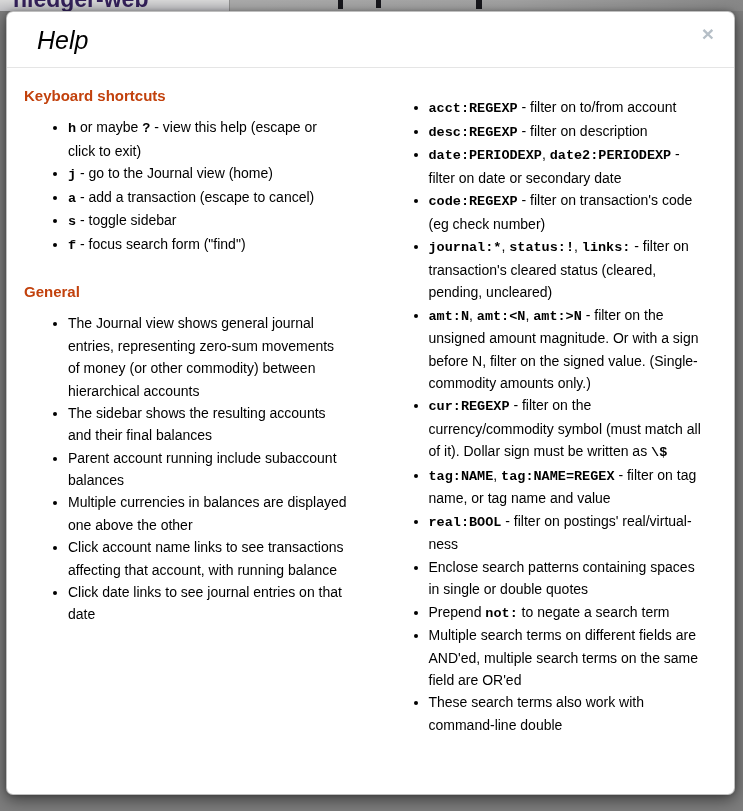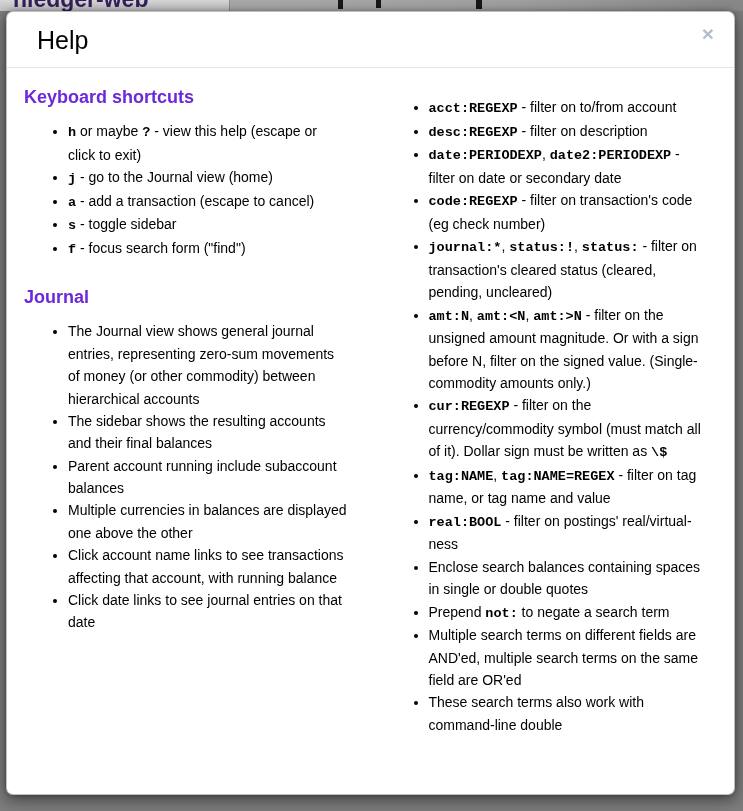--- a/index.html
+++ b/index.html
@@ -39,39 +39,39 @@
     background:#fff;border:1px solid rgba(0,0,0,.25);border-radius:7px;
     box-shadow:0 4px 16px rgba(0,0,0,.55),0 0 4px rgba(0,0,0,.2);
     box-sizing:border-box;overflow:hidden;
   }
   .modal-header{
     position:relative;
     padding:13px 20px 11px 30px;
     border-bottom:1px solid #e5e5e5;
   }
   .modal-title{
-    font-size:25px;font-weight:500;color:#000;line-height:31px;
+    font-size:25px;font-weight:500;color:#000;line-height:31px;font-style:italic;
   }
   .close-btn{
     position:absolute;top:12px;right:20px;
     background:none;border:none;padding:0;margin:0;
     font-family:"Liberation Sans",sans-serif;
     font-size:21px;font-weight:bold;line-height:20px;
     color:#b6bfc7;cursor:pointer;
   }
   .modal-body{
     display:flex;align-items:flex-start;
     padding:16px 15px 15px 17px;
   }
   .col{box-sizing:border-box;flex:0 0 50%;}
   .col-left{padding-right:12px;}
   .col-right{padding-left:13px;}
   .section + .section{margin-top:27px;}
   .section-title{
-    font-size:18px;font-weight:bold;color:#6d28d9;margin:3px 0 11px 0;
+    font-size:15px;font-weight:bold;color:#c2410c;margin:3px 0 11px 0;
   }
   ul{
     margin:12px;padding:0 0 0 32px;list-style:disc;
   }
   li{
     font-size:14px;line-height:1.6;color:#000;
   }
   code{
     font-family:"Liberation Mono","DejaVu Sans Mono",monospace;
     font-weight:bold;font-size:13.5px;color:#000;
@@ -105,44 +105,44 @@
           <div class="section-title">Keyboard shortcuts</div>
           <ul>
             <li><code>h</code> or maybe <code>?</code> - view this help (escape or click to exit)</li>
             <li><code>j</code> - go to the Journal view (home)</li>
             <li><code>a</code> - add a transaction (escape to cancel)</li>
             <li><code>s</code> - toggle sidebar</li>
             <li><code>f</code> - focus search form ("find")</li>
           </ul>
         </div>
         <div class="section">
-          <div class="section-title">Journal</div>
+          <div class="section-title">General</div>
           <ul>
             <li>The Journal view shows general journal entries, representing zero-sum movements of money (or other commodity) between hierarchical accounts</li>
             <li>The sidebar shows the resulting accounts and their final balances</li>
             <li>Parent account running include subaccount balances</li>
             <li>Multiple currencies in balances are displayed one above the other</li>
             <li>Click account name links to see transactions affecting that account, with running balance</li>
             <li>Click date links to see journal entries on that date</li>
           </ul>
         </div>
       </div>
     <div class="col col-right">
         <div class="section">
           <ul>
             <li><code>acct:REGEXP</code> - filter on to/from account</li>
             <li><code>desc:REGEXP</code> - filter on description</li>
             <li><code>date:PERIODEXP</code>, <code>date2:PERIODEXP</code> - filter on date or secondary date</li>
             <li><code>code:REGEXP</code> - filter on transaction's code (eg check number)</li>
-            <li><code>journal:*</code>, <code>status:!</code>, <code>status:</code> - filter on transaction's cleared status (cleared, pending, uncleared)</li>
+            <li><code>journal:*</code>, <code>status:!</code>, <code>links:</code> - filter on transaction's cleared status (cleared, pending, uncleared)</li>
             <li><code>amt:N</code>, <code>amt:&lt;N</code>, <code>amt:&gt;N</code> - filter on the unsigned amount magnitude. Or with a sign before N, filter on the signed value. (Single-commodity amounts only.)</li>
             <li><code>cur:REGEXP</code> - filter on the currency/commodity symbol (must match all of it). Dollar sign must be written as <code>\$</code></li>
             <li><code>tag:NAME</code>, <code>tag:NAME=REGEX</code> - filter on tag name, or tag name and value</li>
             <li><code>real:BOOL</code> - filter on postings' real/virtual-ness</li>
-            <li>Enclose search balances containing spaces in single or double quotes</li>
+            <li>Enclose search patterns containing spaces in single or double quotes</li>
             <li>Prepend <code>not:</code> to negate a search term</li>
             <li>Multiple search terms on different fields are AND'ed, multiple search terms on the same field are OR'ed</li>
             <li>These search terms also work with command-line double</li>
           </ul>
         </div>
       </div>
   </div>
 </div>
 
 </body></html>

